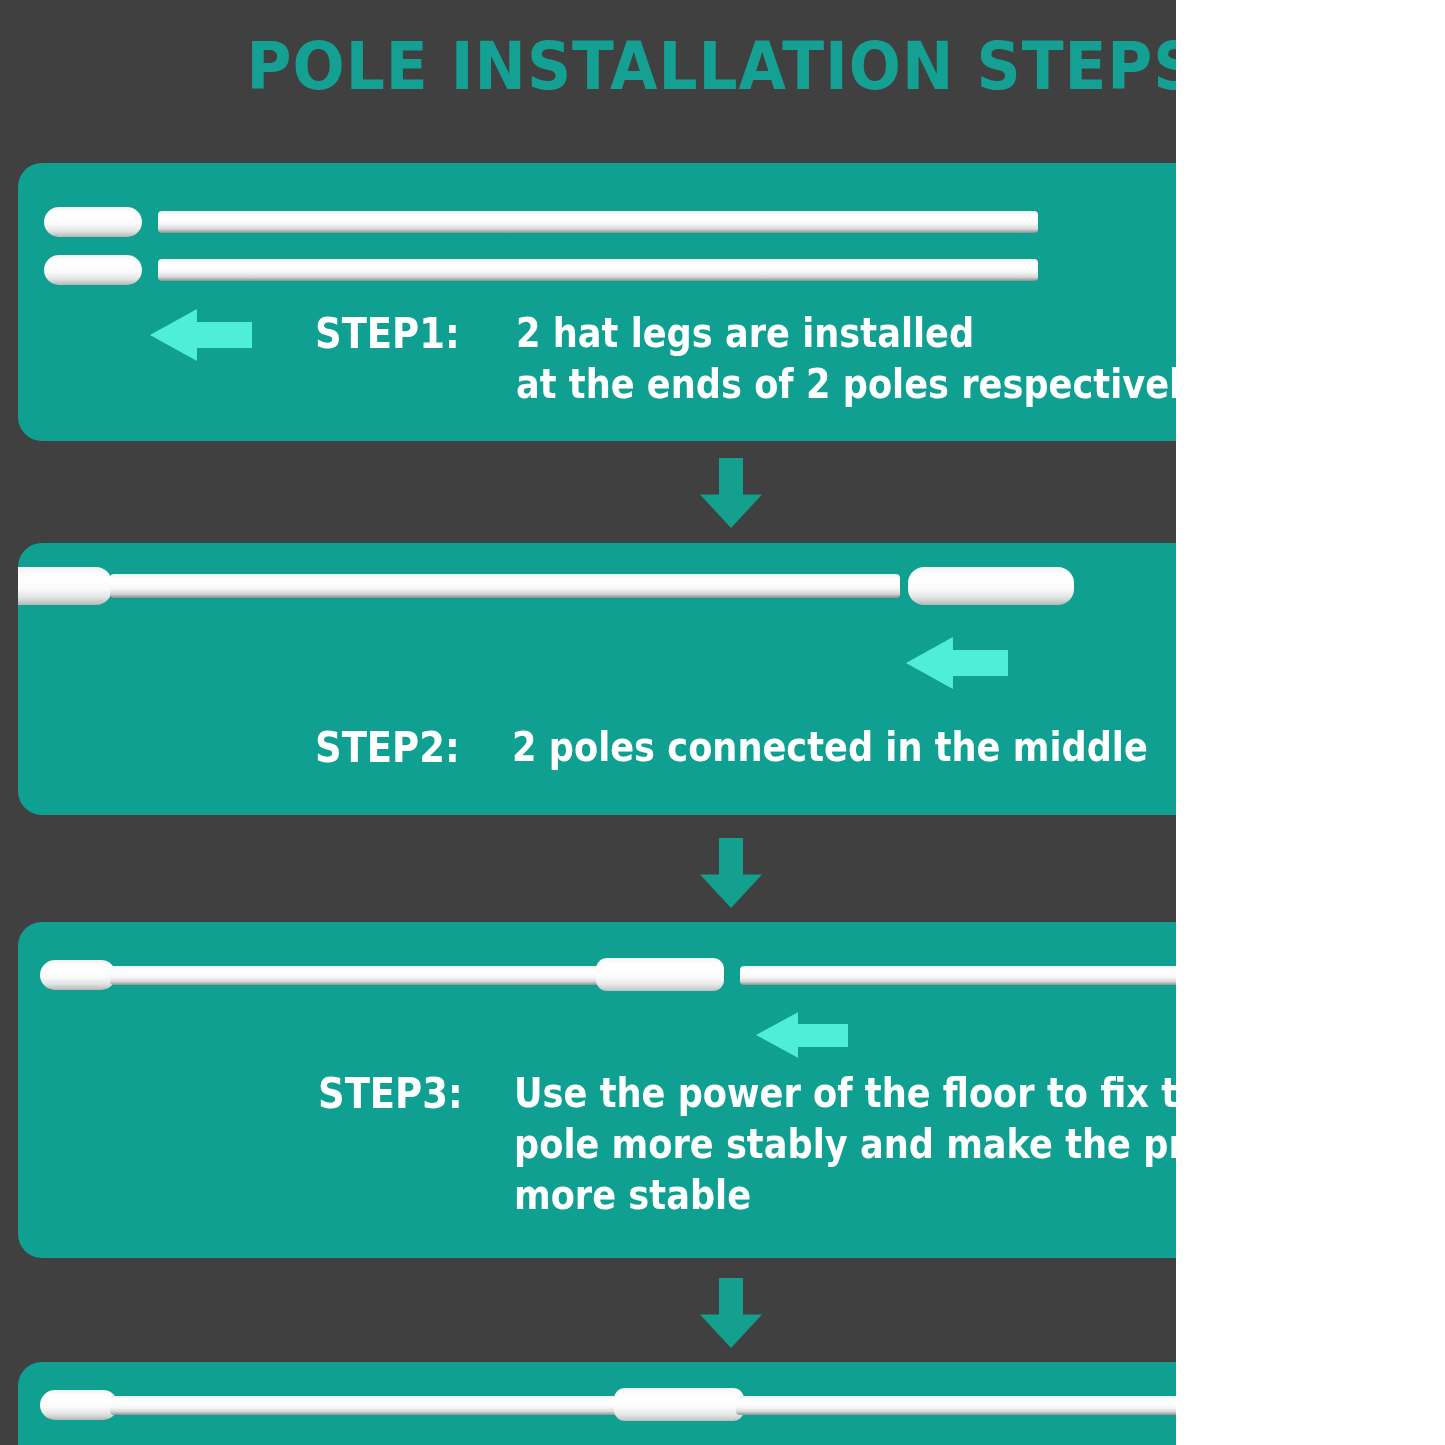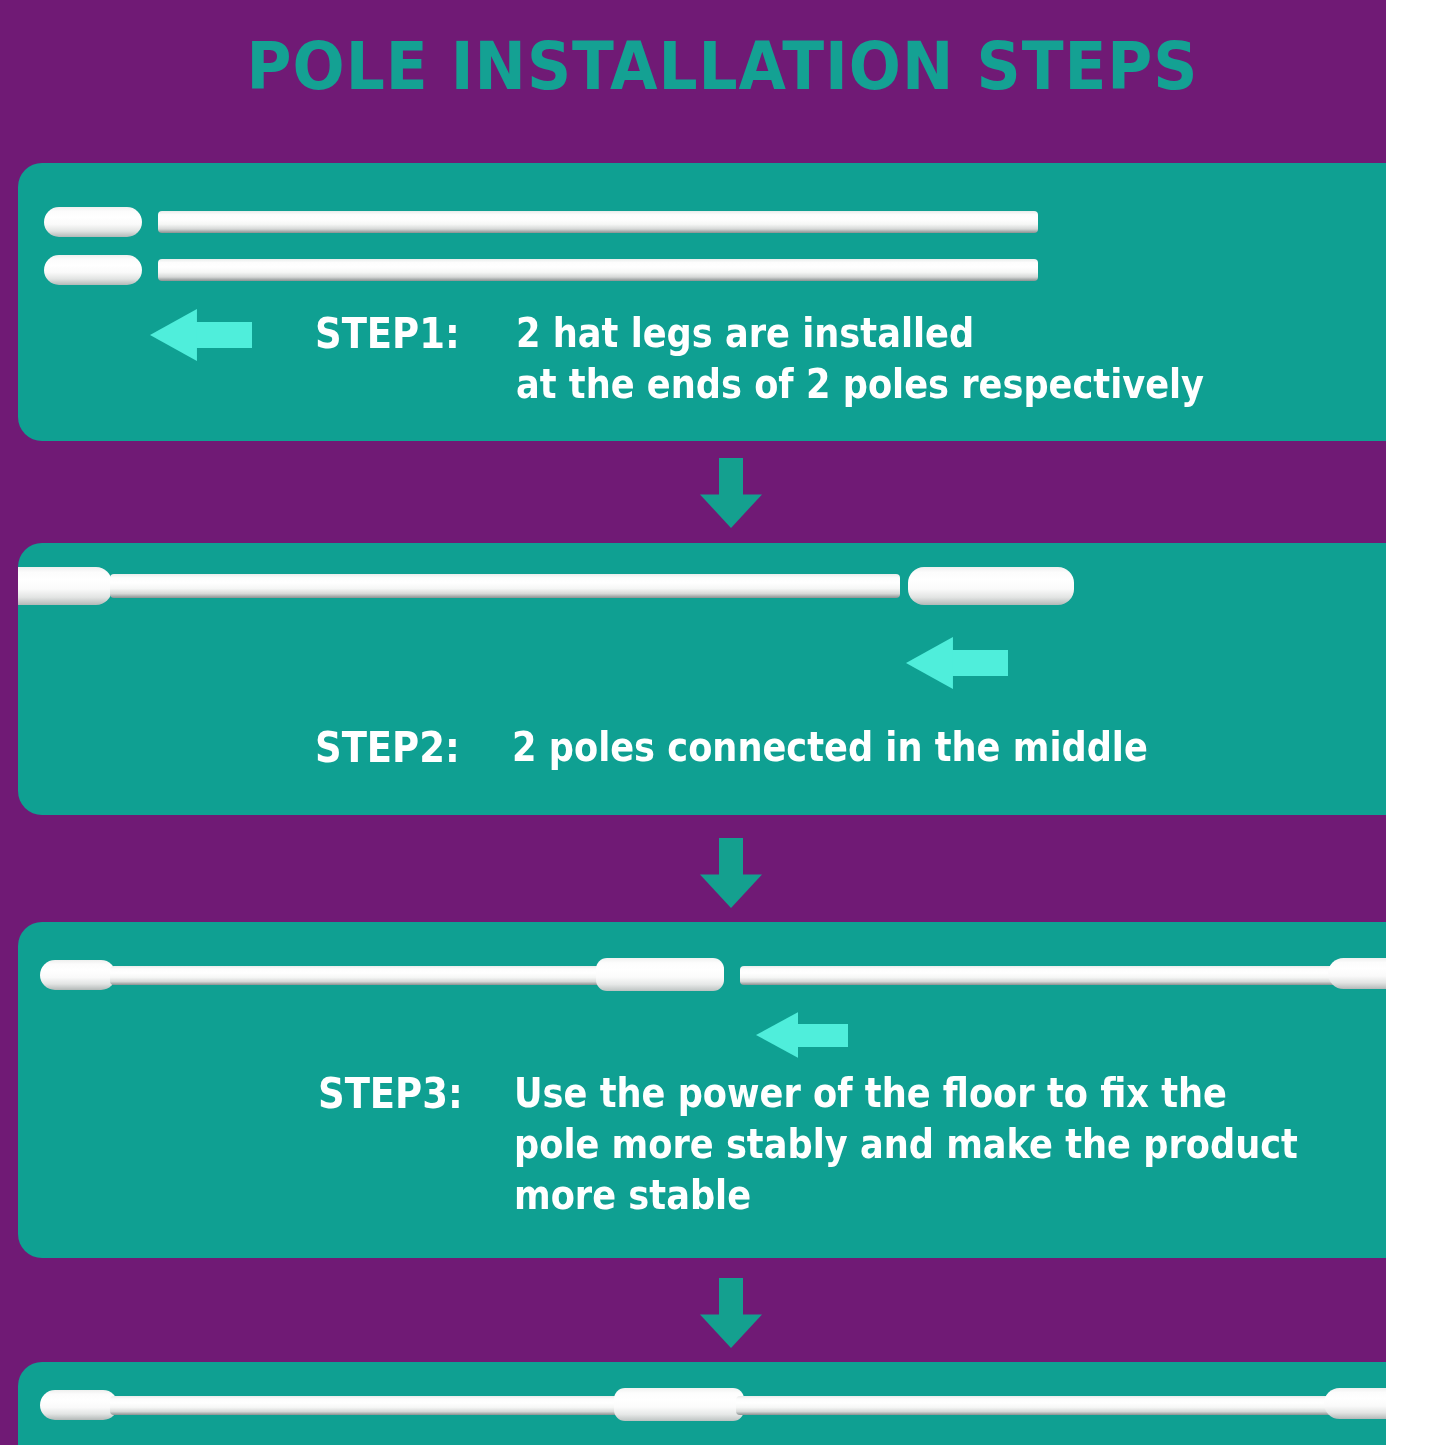--- a/index.html
+++ b/index.html
@@ -2,23 +2,23 @@
 <html><head>
 <meta charset="utf-8">
 <style>
   html, body {
     margin: 0;
     padding: 0;
     background: #ffffff;
   }
   #page {
     position: relative;
-    width: 1386px;
+    width: 1176px;
     height: 1445px;
-    background: #701a75;
+    background: #404040;
     overflow: hidden;
     font-family: "DejaVu Sans", sans-serif;
   }
 
   
   .title {
     position: absolute;
     left: 0;
     top: 34px;
     width: 1445px;

